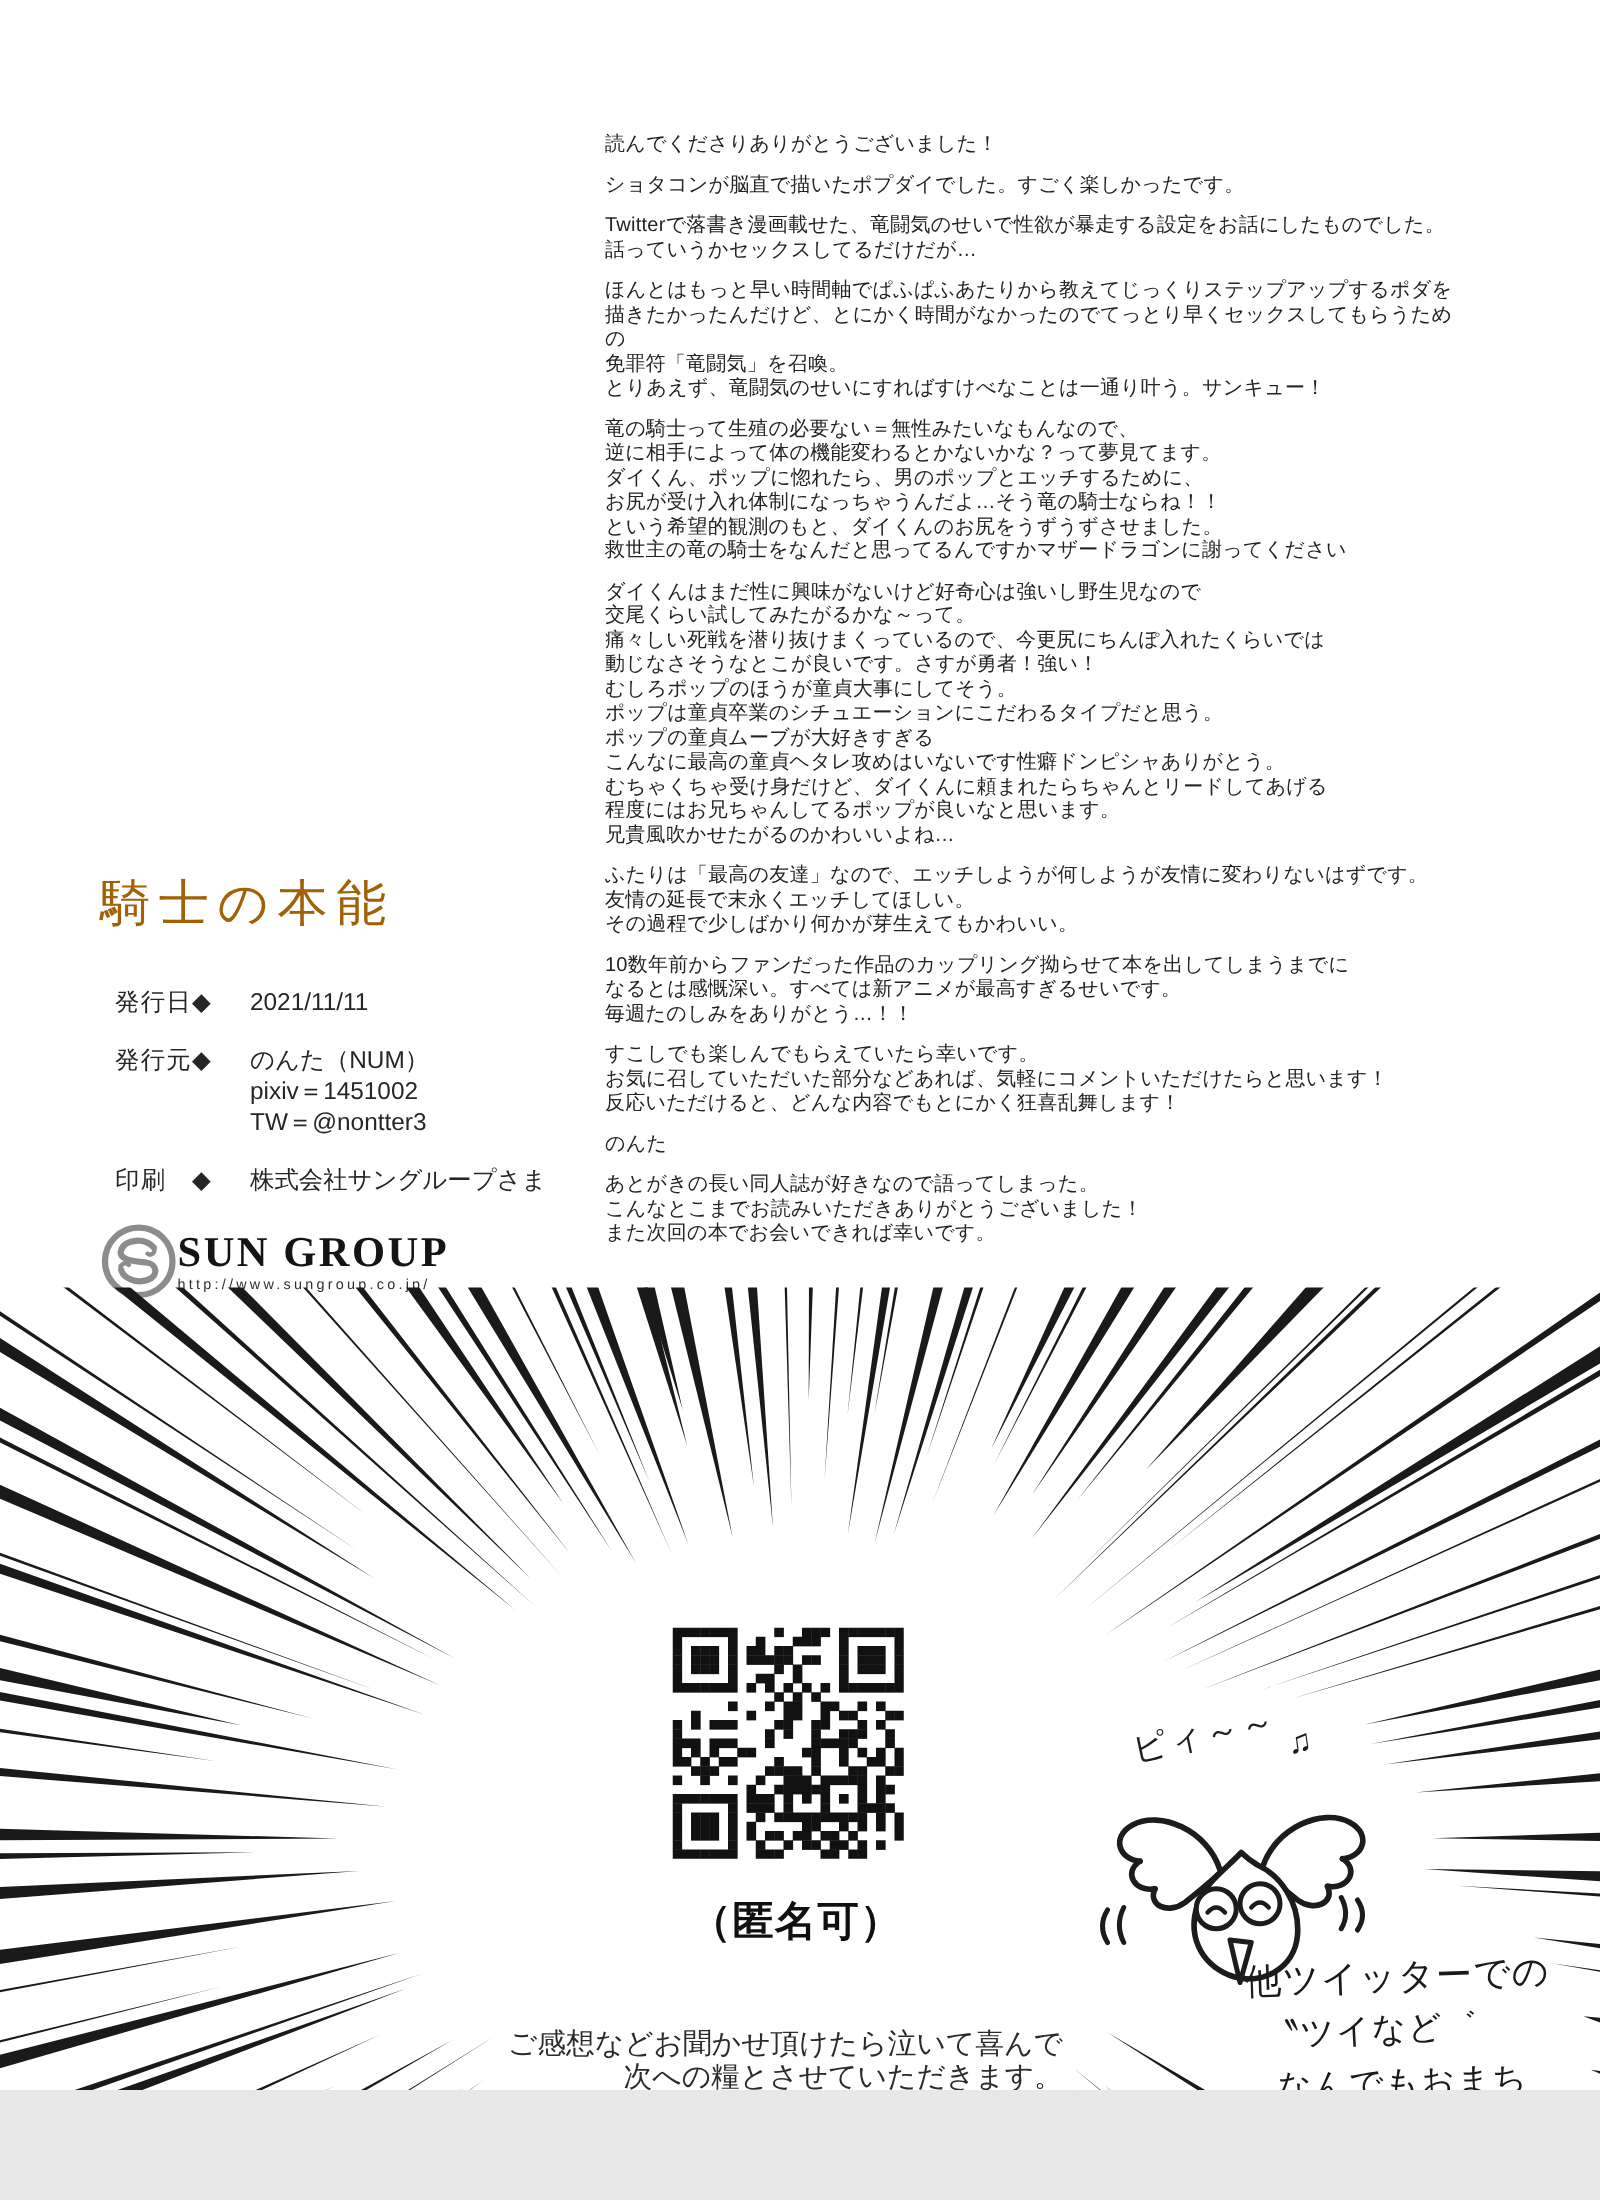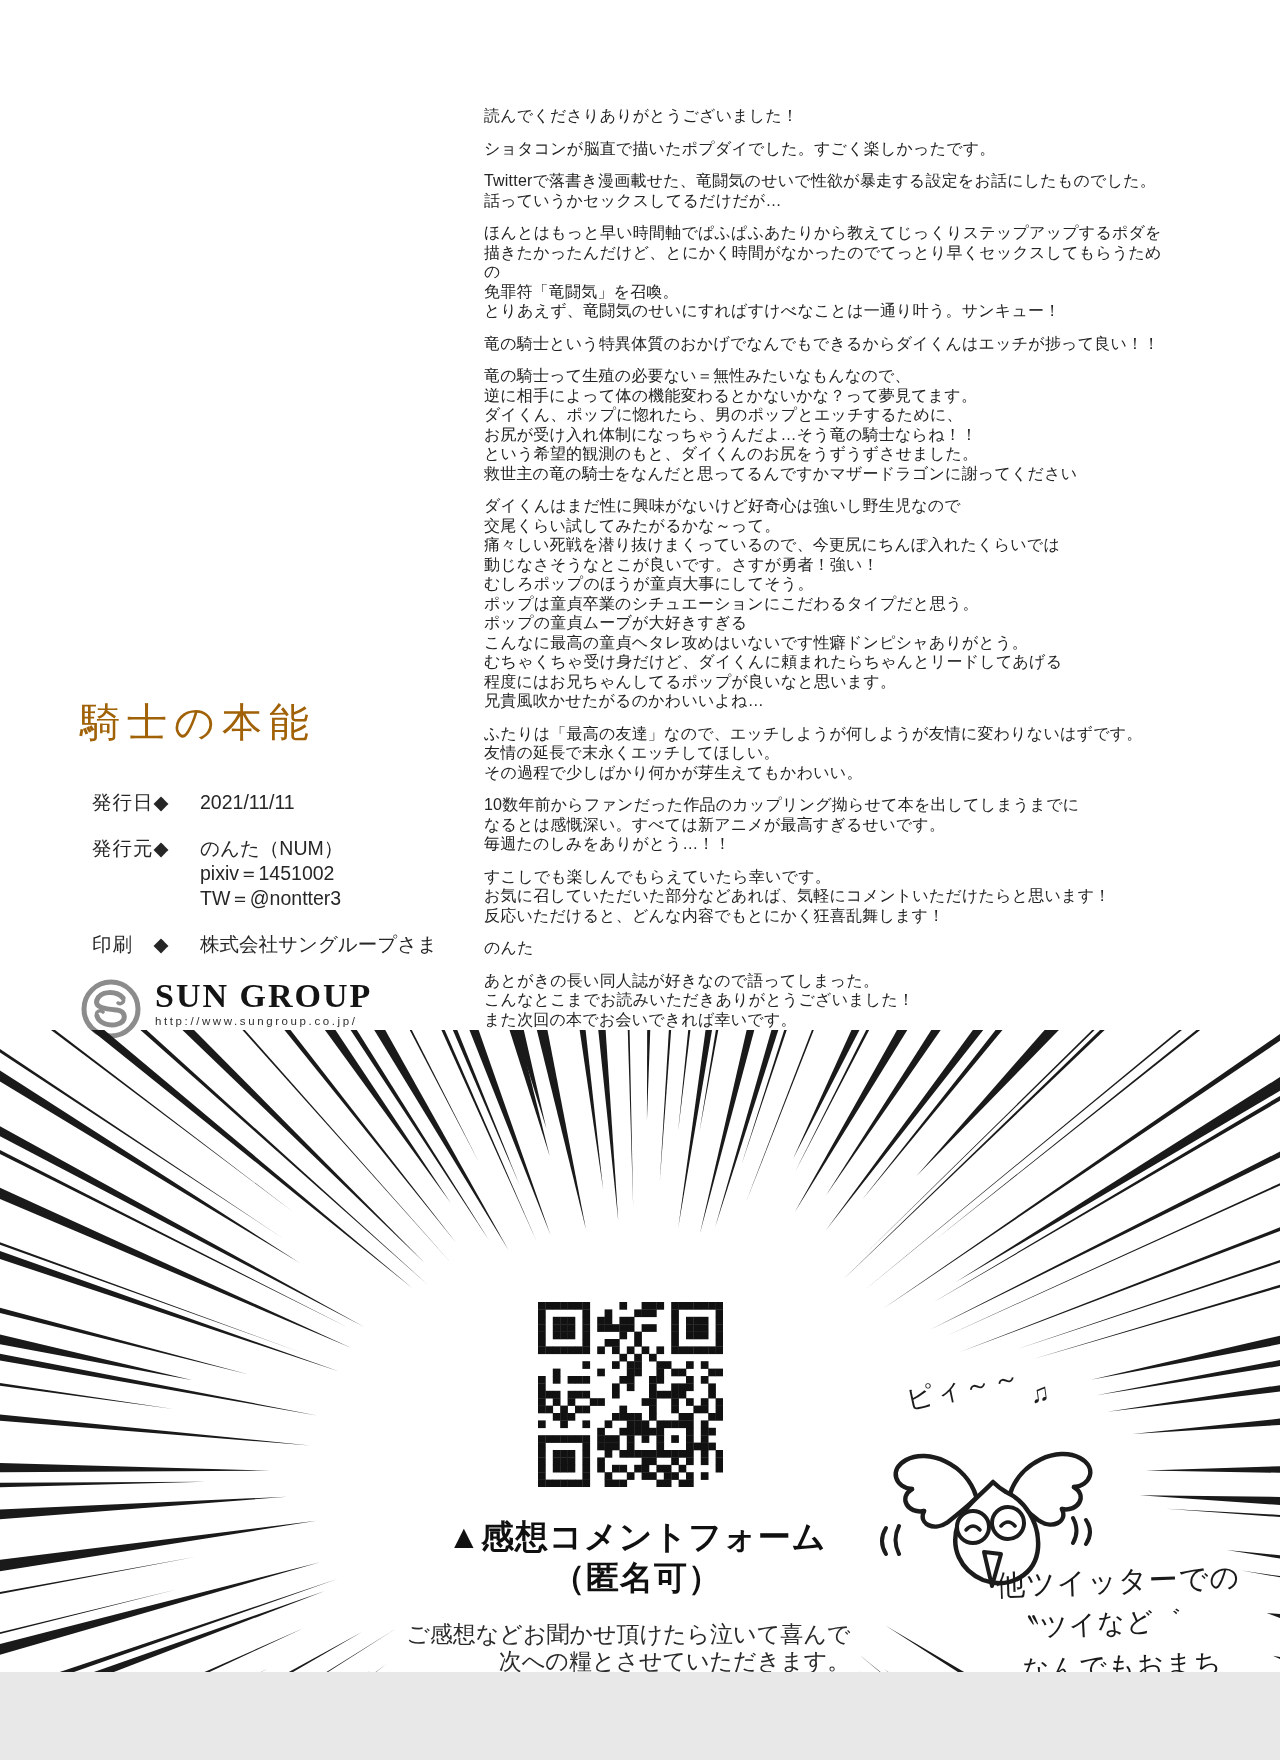--- a/index.html
+++ b/index.html
@@ -9,21 +9,21 @@
   .afterword{position:absolute;left:484px;top:106px;width:690px;}
   .afterword p.para{margin:0 0 13px 0;font-size:16px;line-height:19.5px;letter-spacing:0.2px;
         white-space:pre-line;color:#232323;}
   
   .colophon{position:absolute;left:80px;top:702px;width:360px;}
   .title{margin:0 0 46px 0;font-family:"Liberation Serif","DejaVu Serif",serif;font-weight:400;
         font-size:40px;letter-spacing:7px;color:#a16207;line-height:42px;}
   .field{display:flex;margin-bottom:21px;font-size:19.5px;line-height:25px;color:#262626;margin-left:12px;}
   .flabel{width:108px;flex:none;letter-spacing:1px;}
   .fvalue{white-space:pre-line;}
-  .printer{display:flex;align-items:flex-start;gap:13px;margin-top:7px;}
+  .printer{display:flex;align-items:center;margin-top:7px;}
   .emblem{flex:none;}
   .printer-name{font-family:"Liberation Serif","DejaVu Serif",serif;font-weight:700;
         font-size:34px;line-height:36px;letter-spacing:2px;color:#141414;}
   .printer-url{font-size:11.5px;letter-spacing:2.6px;color:#2e2e2e;margin-top:1px;}
   
   .burst-zone{position:absolute;left:0;top:1030px;width:1280px;height:730px;}
   #burst{position:absolute;left:0;top:0;}
   .qr{position:absolute;left:528px;top:262px;background:#fff;padding:10px;line-height:0;}
   .fb-heading{position:absolute;left:637px;top:486px;transform:translateX(-50%);
         text-align:center;font-weight:700;font-size:33px;line-height:41px;letter-spacing:1px;
@@ -54,21 +54,20 @@
       <p class="para">ショタコンが脳直で描いたポプダイでした。すごく楽しかったです。</p>
 
       <p class="para">Twitterで落書き漫画載せた、竜闘気のせいで性欲が暴走する設定をお話にしたものでした。
 話っていうかセックスしてるだけだが…</p>
 
       <p class="para">ほんとはもっと早い時間軸でぱふぱふあたりから教えてじっくりステップアップするポダを
 描きたかったんだけど、とにかく時間がなかったのでてっとり早くセックスしてもらうための
 免罪符「竜闘気」を召喚。
 とりあえず、竜闘気のせいにすればすけべなことは一通り叶う。サンキュー！</p>
 
-      <p class="para">竜の騎士という特異体質のおかげでなんでもできるからダイくんはエッチが捗って良い！！</p>
 
       <p class="para">竜の騎士って生殖の必要ない＝無性みたいなもんなので、
 逆に相手によって体の機能変わるとかないかな？って夢見てます。
 ダイくん、ポップに惚れたら、男のポップとエッチするために、
 お尻が受け入れ体制になっちゃうんだよ…そう竜の騎士ならね！！
 という希望的観測のもと、ダイくんのお尻をうずうずさせました。
 救世主の竜の騎士をなんだと思ってるんですかマザードラゴンに謝ってください</p>
 
       <p class="para">ダイくんはまだ性に興味がないけど好奇心は強いし野生児なので
 交尾くらい試してみたがるかな～って。
@@ -564,21 +563,20 @@
           <rect x="74" y="177.60000000000002" width="7.7" height="7.7" fill="#111"></rect>
           <rect x="81.4" y="177.60000000000002" width="7.7" height="7.7" fill="#111"></rect>
           <rect x="118.4" y="177.60000000000002" width="7.7" height="7.7" fill="#111"></rect>
           <rect x="125.80000000000001" y="177.60000000000002" width="7.7" height="7.7" fill="#111"></rect>
           <rect x="140.6" y="177.60000000000002" width="7.7" height="7.7" fill="#111"></rect>
           <rect x="148" y="177.60000000000002" width="7.7" height="7.7" fill="#111"></rect>
         </svg>
     </div>
 
     <div class="fb-heading">
-      <div>▲感想コメントフォーム</div>
       <div>（匿名可）</div>
     </div>
 
     <div class="fb-body">ご感想などお聞かせ頂けたら泣いて喜んで
 次への糧とさせていただきます。
 ひとことでもお気軽にお寄せください～！</div>
 
     <div class="owl-cry">ピィ～～</div>
     <div class="owl-notes">♫</div>
 

